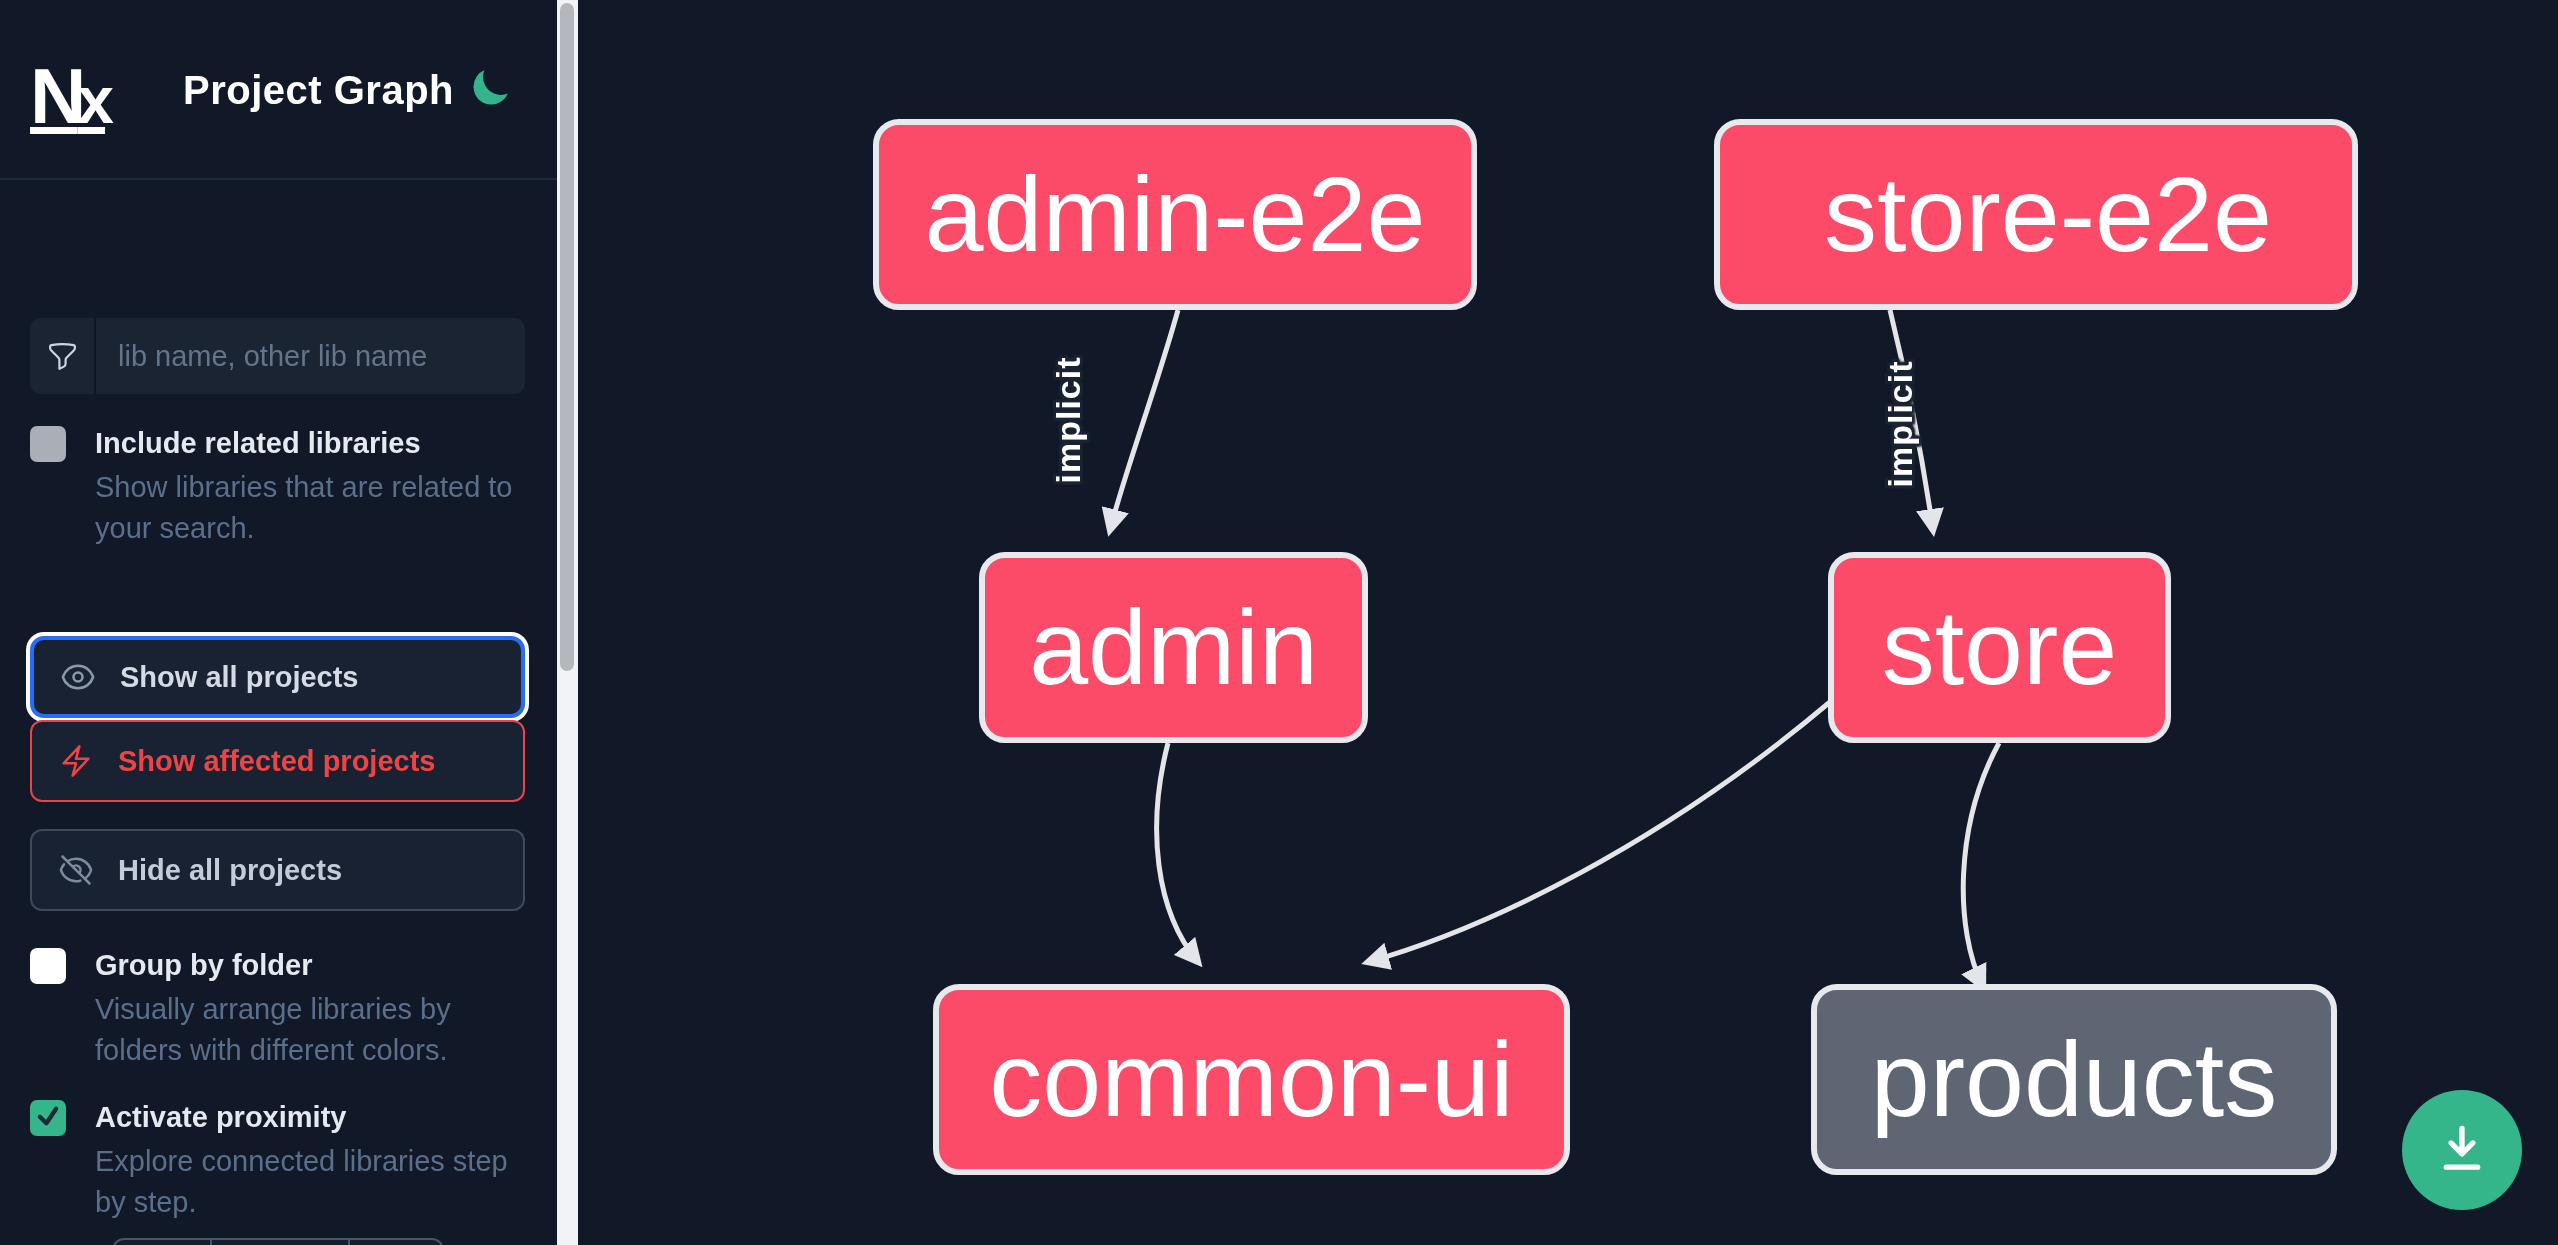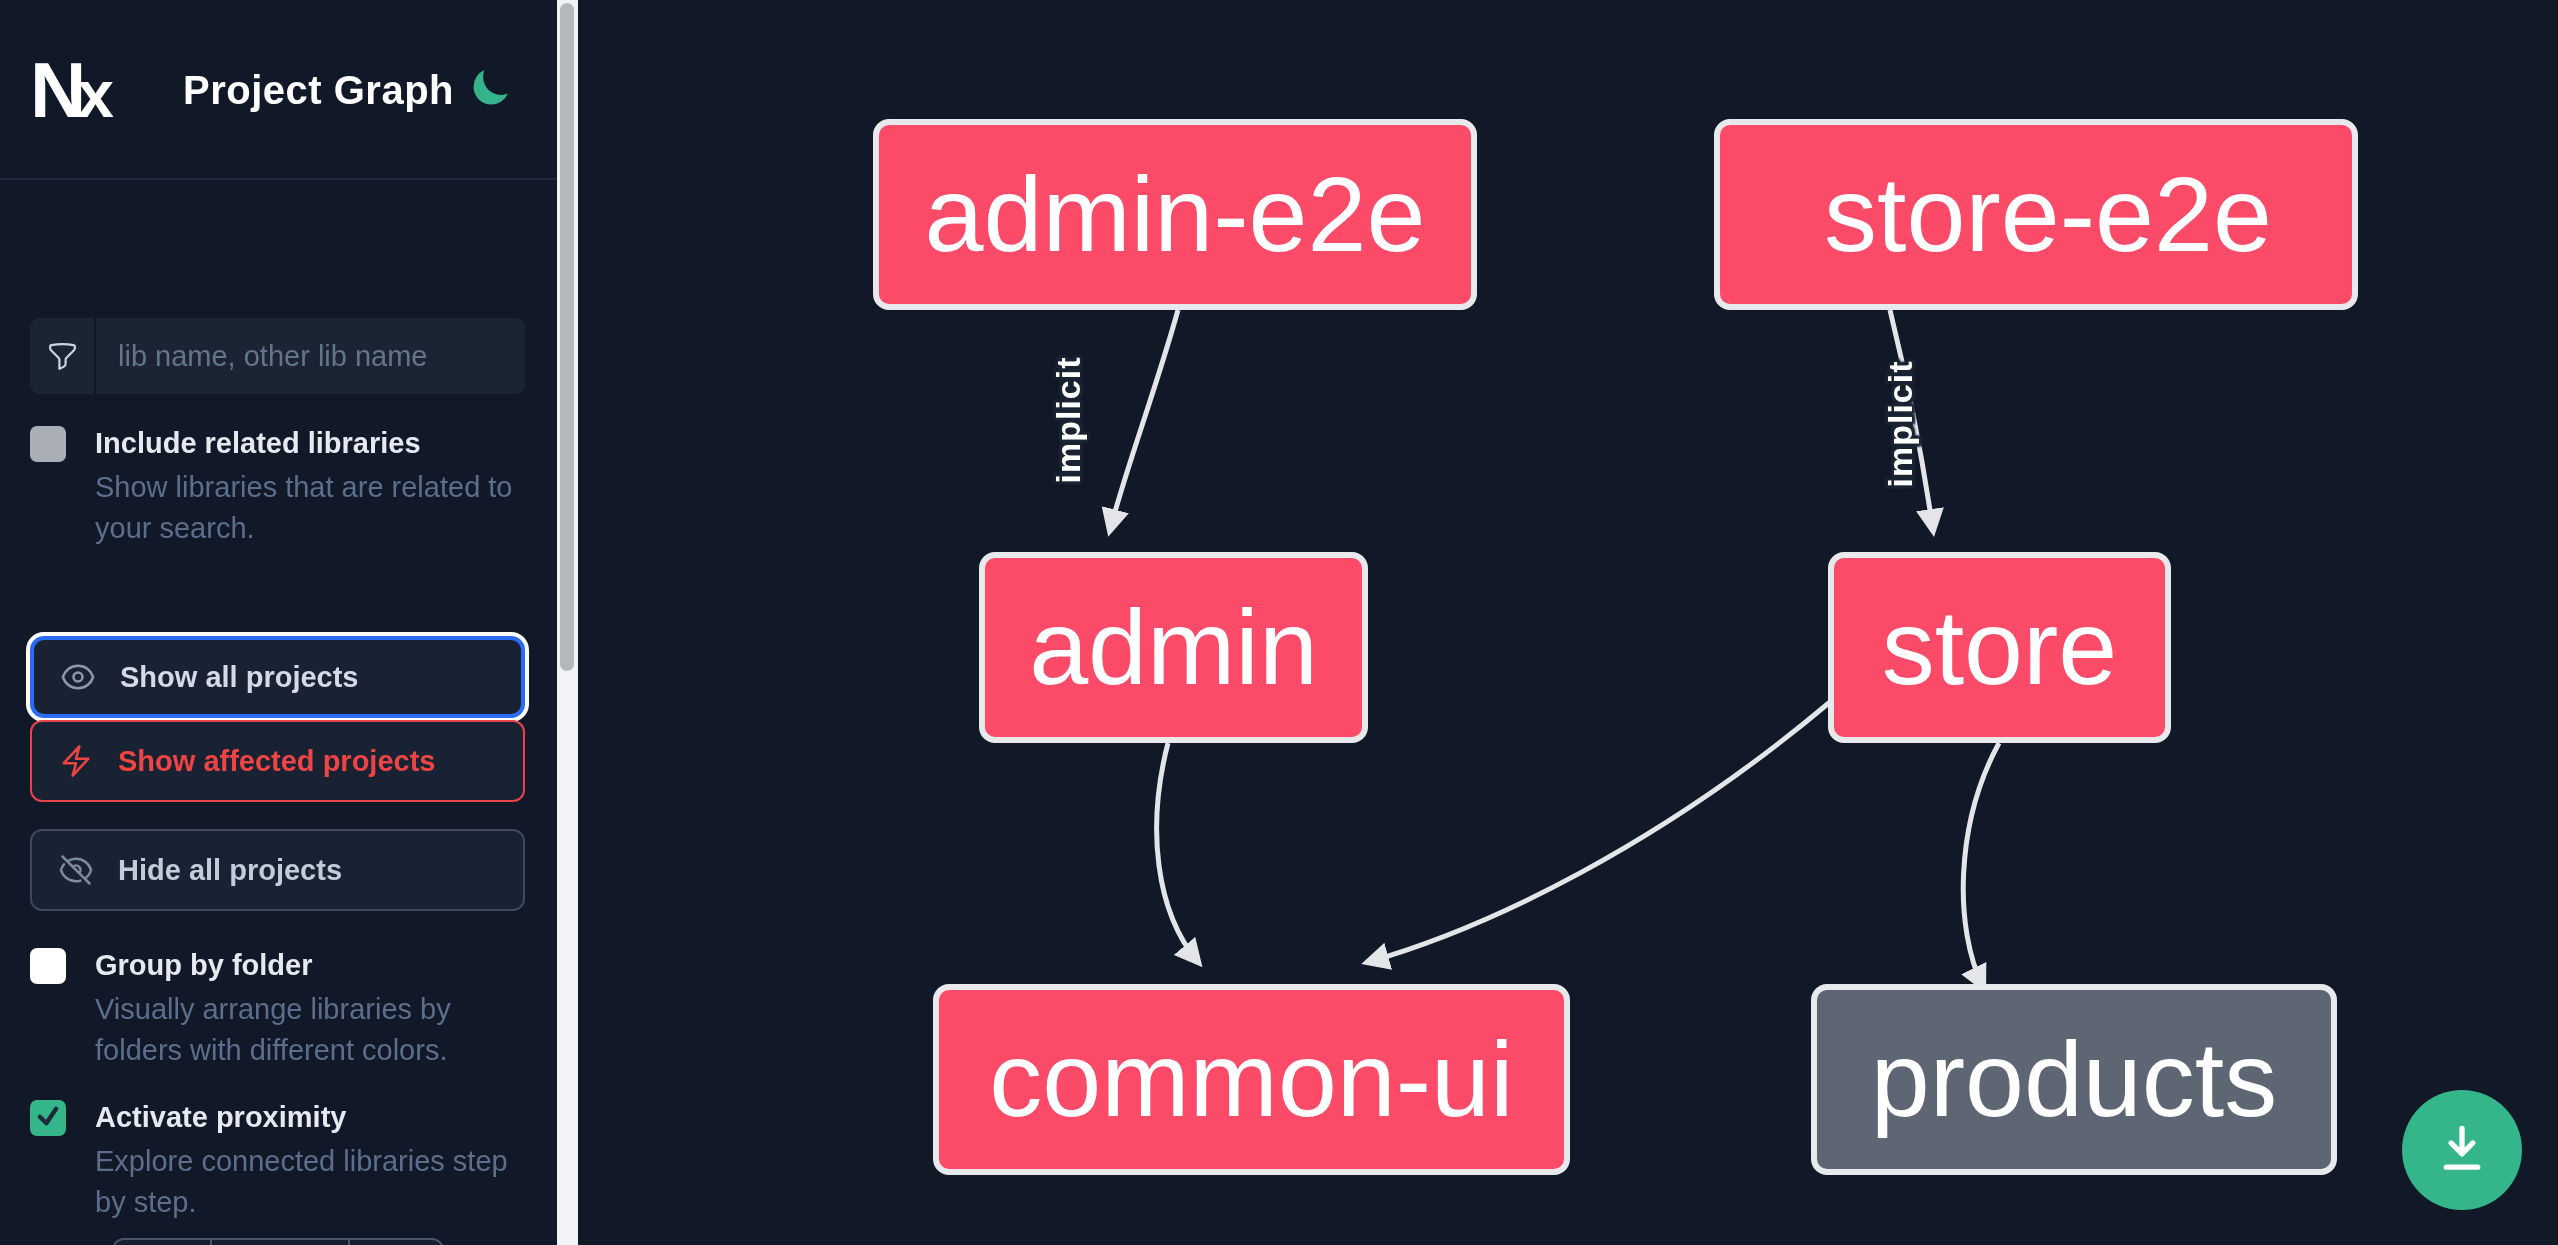--- a/index.html
+++ b/index.html
@@ -12,22 +12,22 @@
     background:#111827; }
   .scrollbar { position:absolute; left:557px; top:0; width:21px; height:1245px;
     background:#f1f3f6; }
   .scroll-thumb { position:absolute; left:3px; top:3px; width:14px; height:668px;
     background:#b4b7bc; border-radius:7px; }
   .canvas { position:absolute; left:578px; top:0; width:1980px; height:1245px;
     background:#111827; }
 
   
   .sb-header { position:relative; height:180px; border-bottom:2px solid #1e293b; }
-  .nx-logo { position:absolute; left:30px; top:46px; width:120px; height:88px;
-    color:#fff; font-weight:800; font-size:78px; letter-spacing:-9px; line-height:88px; }
+  .nx-logo { position:absolute; left:30px; top:52px; width:120px; height:88px;
+    color:#fff; font-weight:800; font-size:78px; letter-spacing:-9px; line-height:88px;text-decoration:underline; }
   .nx-logo .nx-x { font-size:66px; }
   .page-title { position:absolute; left:183px; top:0; height:180px; line-height:180px;
     color:#fff; font-size:40px; font-weight:700; letter-spacing:.5px; }
   .theme-toggle { position:absolute; left:468px; top:66px; width:44px; height:44px;
     background:none; border:none; cursor:pointer; }
   .theme-toggle svg { width:44px; height:44px; fill:#35b48b; }
 
   
   .tagline { position:absolute; left:30px; top:197px; display:flex; align-items:center; }
   .info-icon { width:37px; height:37px; flex:0 0 auto; }
@@ -73,21 +73,21 @@
   .btn-plain .btn-icon svg { stroke:#7d8ba0; }
 
   
   .stepper { position:absolute; left:112px; top:1238px; width:332px; height:46px;
     border:2px solid #48566a; border-radius:12px 12px 0 0; display:flex; background:#161f2e; }
   .stepper .seg { border-right:2px solid #48566a; }
   .stepper .seg:last-child { border-right:none; }
   .seg1 { width:98px; } .seg2 { width:138px; } .seg3 { flex:1; }
 
   
-  .node { position:absolute; border:6px solid #e8e9ec; border-radius:16px;
+  .node { position:absolute; border:6px solid #e8e9ec; border-radius:26px;
     display:flex; align-items:center; justify-content:center;
     color:#ffffff; font-size:106px; font-weight:400; cursor:pointer;text-align:right; }
   .node.affected { background:#fb4b69; }
   .node.plain { background:#5f6673; }
 
   
   .edge-label { position:absolute; color:#ffffff; font-size:34px; font-weight:700;
     transform:translate(-50%,-50%) rotate(-90deg); letter-spacing:1px;
     text-shadow:
       -3px -3px 2px #1b2433, 3px -3px 2px #1b2433,

